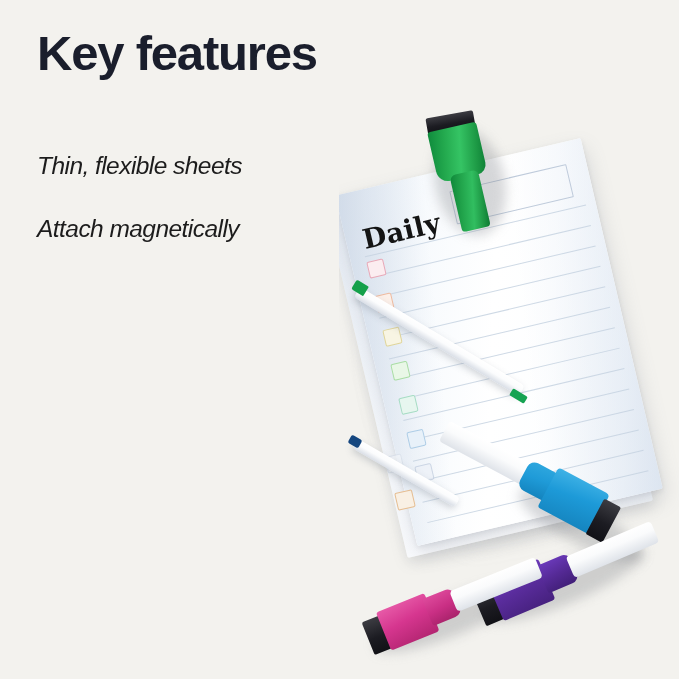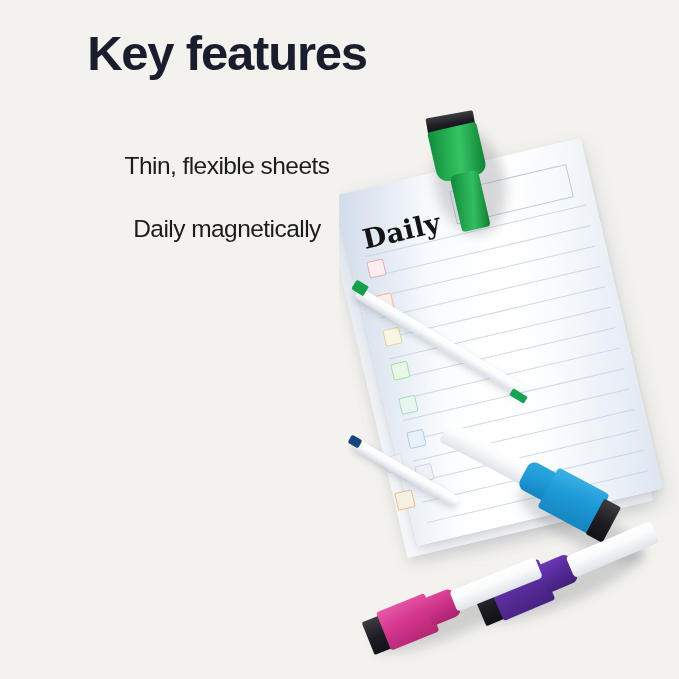--- a/index.html
+++ b/index.html
@@ -24,21 +24,20 @@
     overflow: hidden;
   }
 
   
   .text-col {
     position: absolute;
     left: 37px;
     top: 24px;
     width: 380px;
     z-index: 40;
-    text-align: center;
   }
 
   .headline {
     font-family: "Liberation Sans", sans-serif;
     font-size: 49px;
     line-height: 58px;
     font-weight: bold;
     letter-spacing: -1.2px;
     color: #1A1E2C;
     margin: 0 0 0 0;
@@ -46,20 +45,21 @@
   }
 
   .feature-list {
     margin: 0;
     padding: 0;
     list-style: none;
     position: absolute;
     top: 126px;
     left: 0;
     width: 380px;
+    font-style: italic;
   }
   .feature-item {
     font-size: 24.5px;
     line-height: 31px;
     letter-spacing: -0.55px;
     color: #1C1C1C;
     margin: 0 0 32px 0;
     white-space: pre-line;
     font-weight: normal;
   }
@@ -256,21 +256,21 @@
 <body style="background: rgb(243, 242, 238);">
 
 <div id="page" style="background: rgb(243, 242, 238);">
 
   <div class="text-col">
 
     <h1 class="headline" style="color: rgb(26, 30, 44);">Key features</h1>
 
     <ul class="feature-list">
       <li class="feature-item">Thin, flexible sheets</li>
-      <li class="feature-item">Daily magnetically</li>
+      <li class="feature-item">Attach magnetically</li>
     </ul>
   </div>
 
   <div class="photo">
 
     <div class="pad-shadow"></div>
 
     <div class="sheet-back"></div>
 
     <div class="sheet-front">

